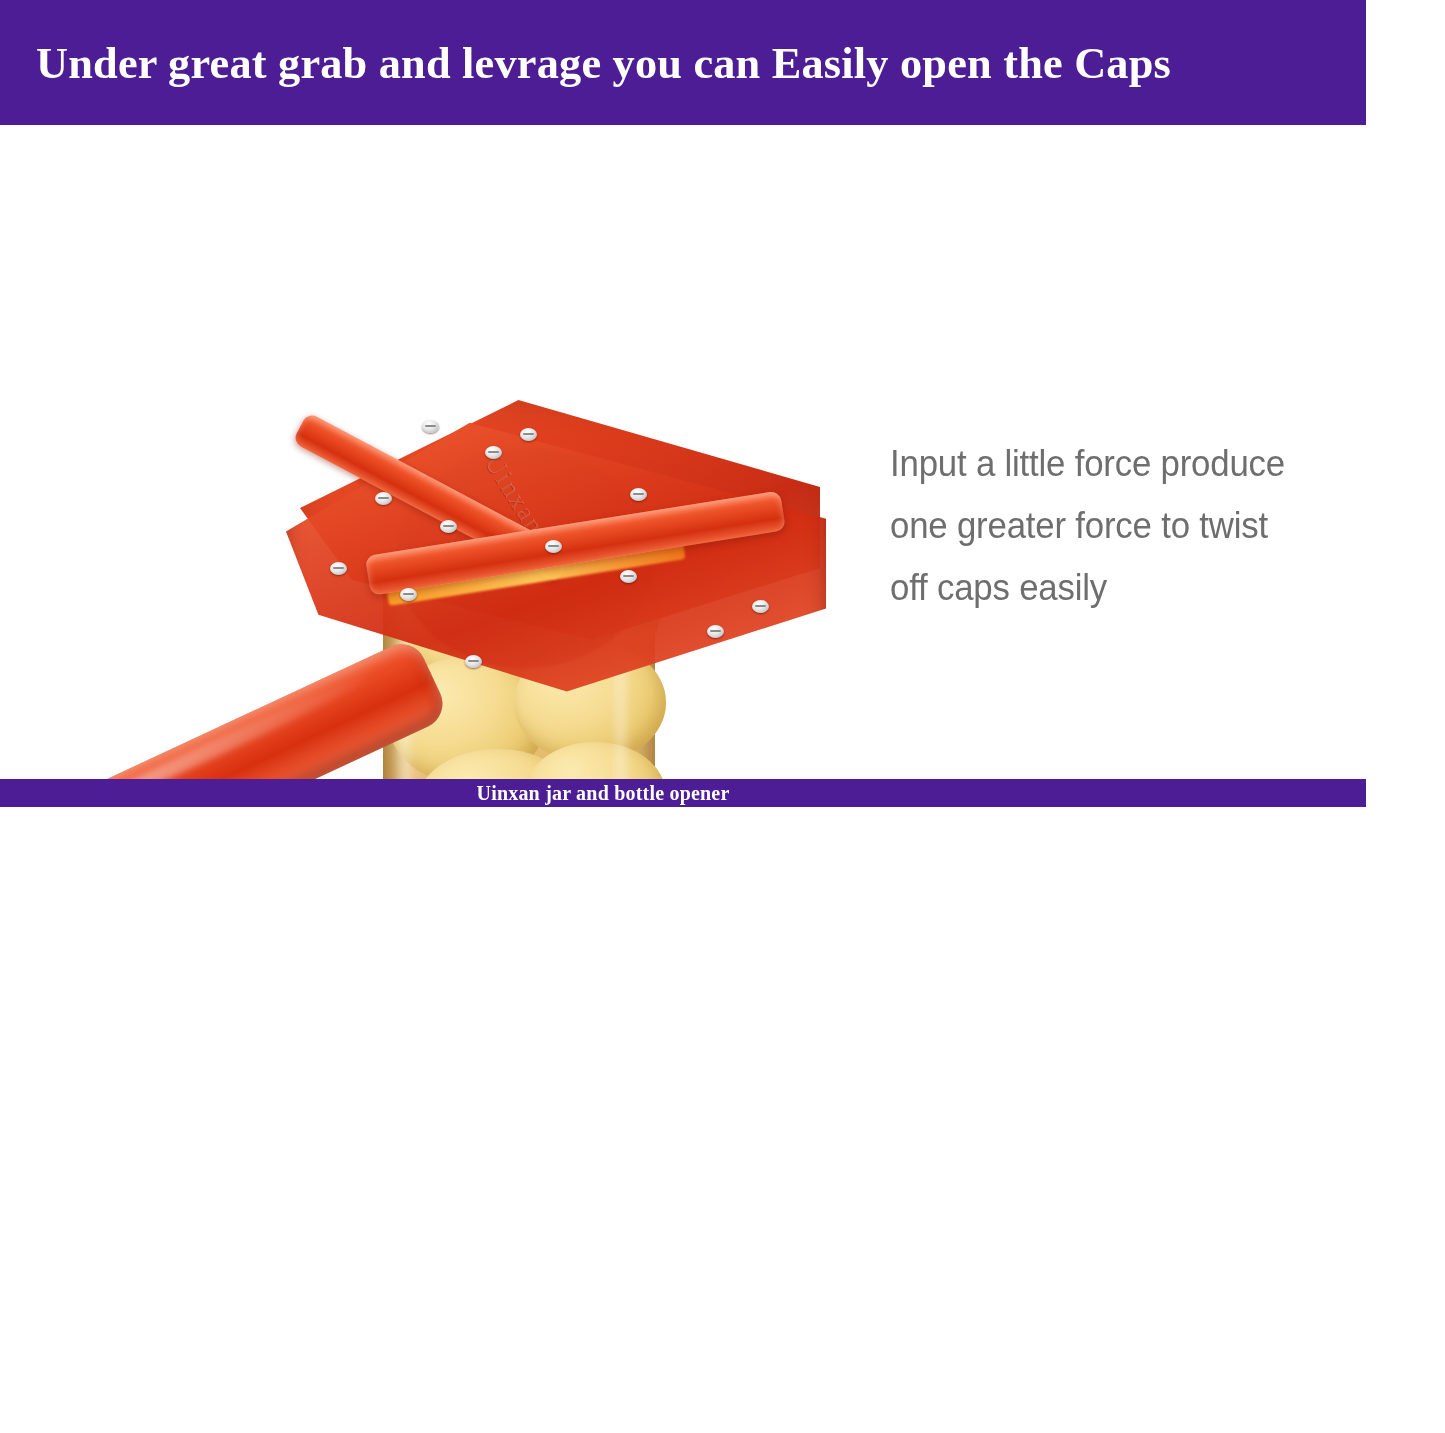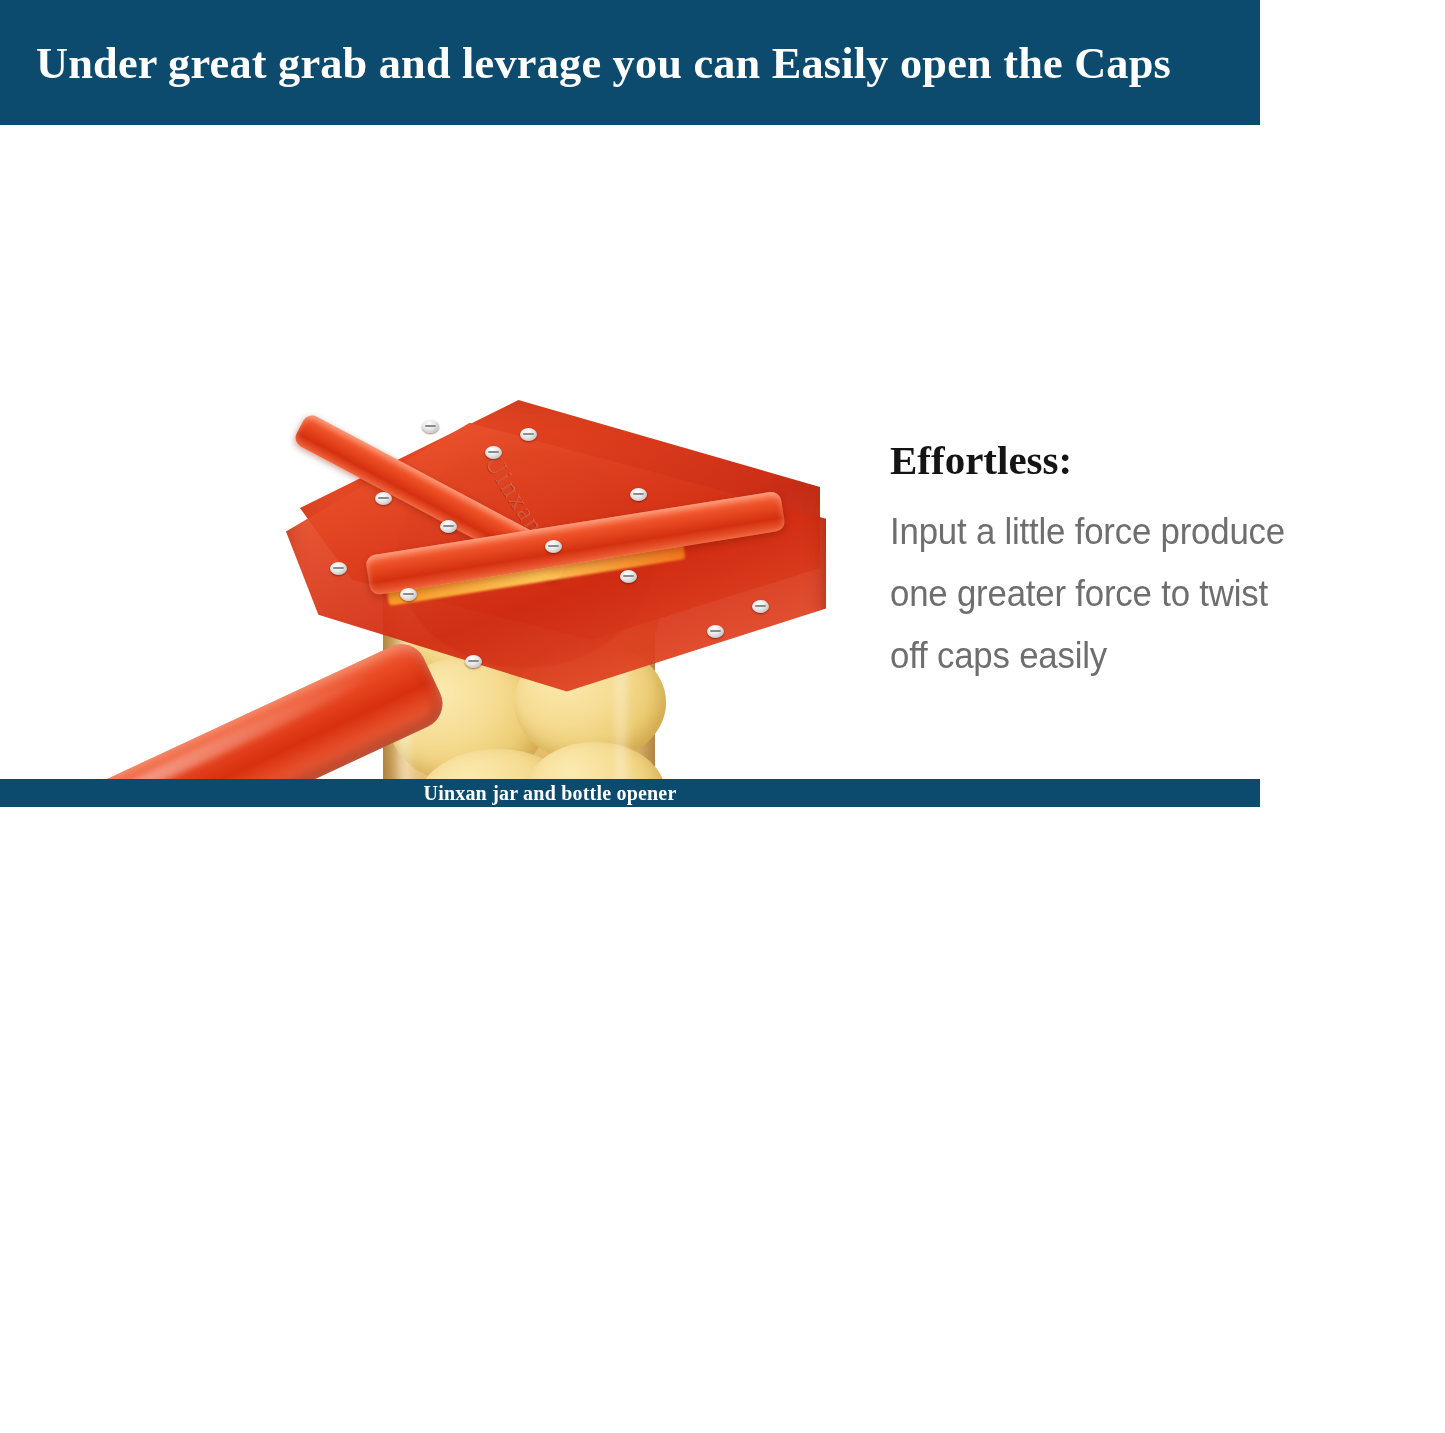--- a/index.html
+++ b/index.html
@@ -3,22 +3,22 @@
 <meta charset="utf-8">
 <style>
   html,body{margin:0;padding:0;background:#fff;}
   body{
     width:1445px;height:1433px;position:relative;overflow:hidden;
     font-family:"Liberation Sans", sans-serif;
   }
 
   
   .band{
-    position:absolute;left:0;width:1260px;
-    background:#0c4a6e;
+    position:absolute;left:0;width:1366px;
+    background:#4c1d95;
     display:flex;align-items:center;
   }
   #header-band{top:0;height:125px;justify-content:flex-start;}
   #divider-band{top:779px;height:28px;justify-content:center;}
 
   #header-title{
     font-family:"Liberation Serif", serif;
     font-weight:bold;color:#ffffff;
     font-size:45px;letter-spacing:.2px;
     margin-left:36px;
@@ -232,21 +232,20 @@
       <div class="screw" style="left:630px;top:238px;"></div>
 
       <div id="handle">
         <div id="handle-gloss"></div>
         <div id="handle-hole"></div>
       </div>
     </div>
   </div>
 
   <div id="top-text">
-    <div class="feature-heading">Effortless:</div>
     <div class="feature-body">Input a little force produce</div>
     <div class="feature-body">one greater force to twist</div>
     <div class="feature-body">off caps easily</div>
   </div>
 </div>
 
 <div class="band" id="divider-band">
   <div id="divider-title">Uinxan jar and bottle opener</div>
 </div>
 

